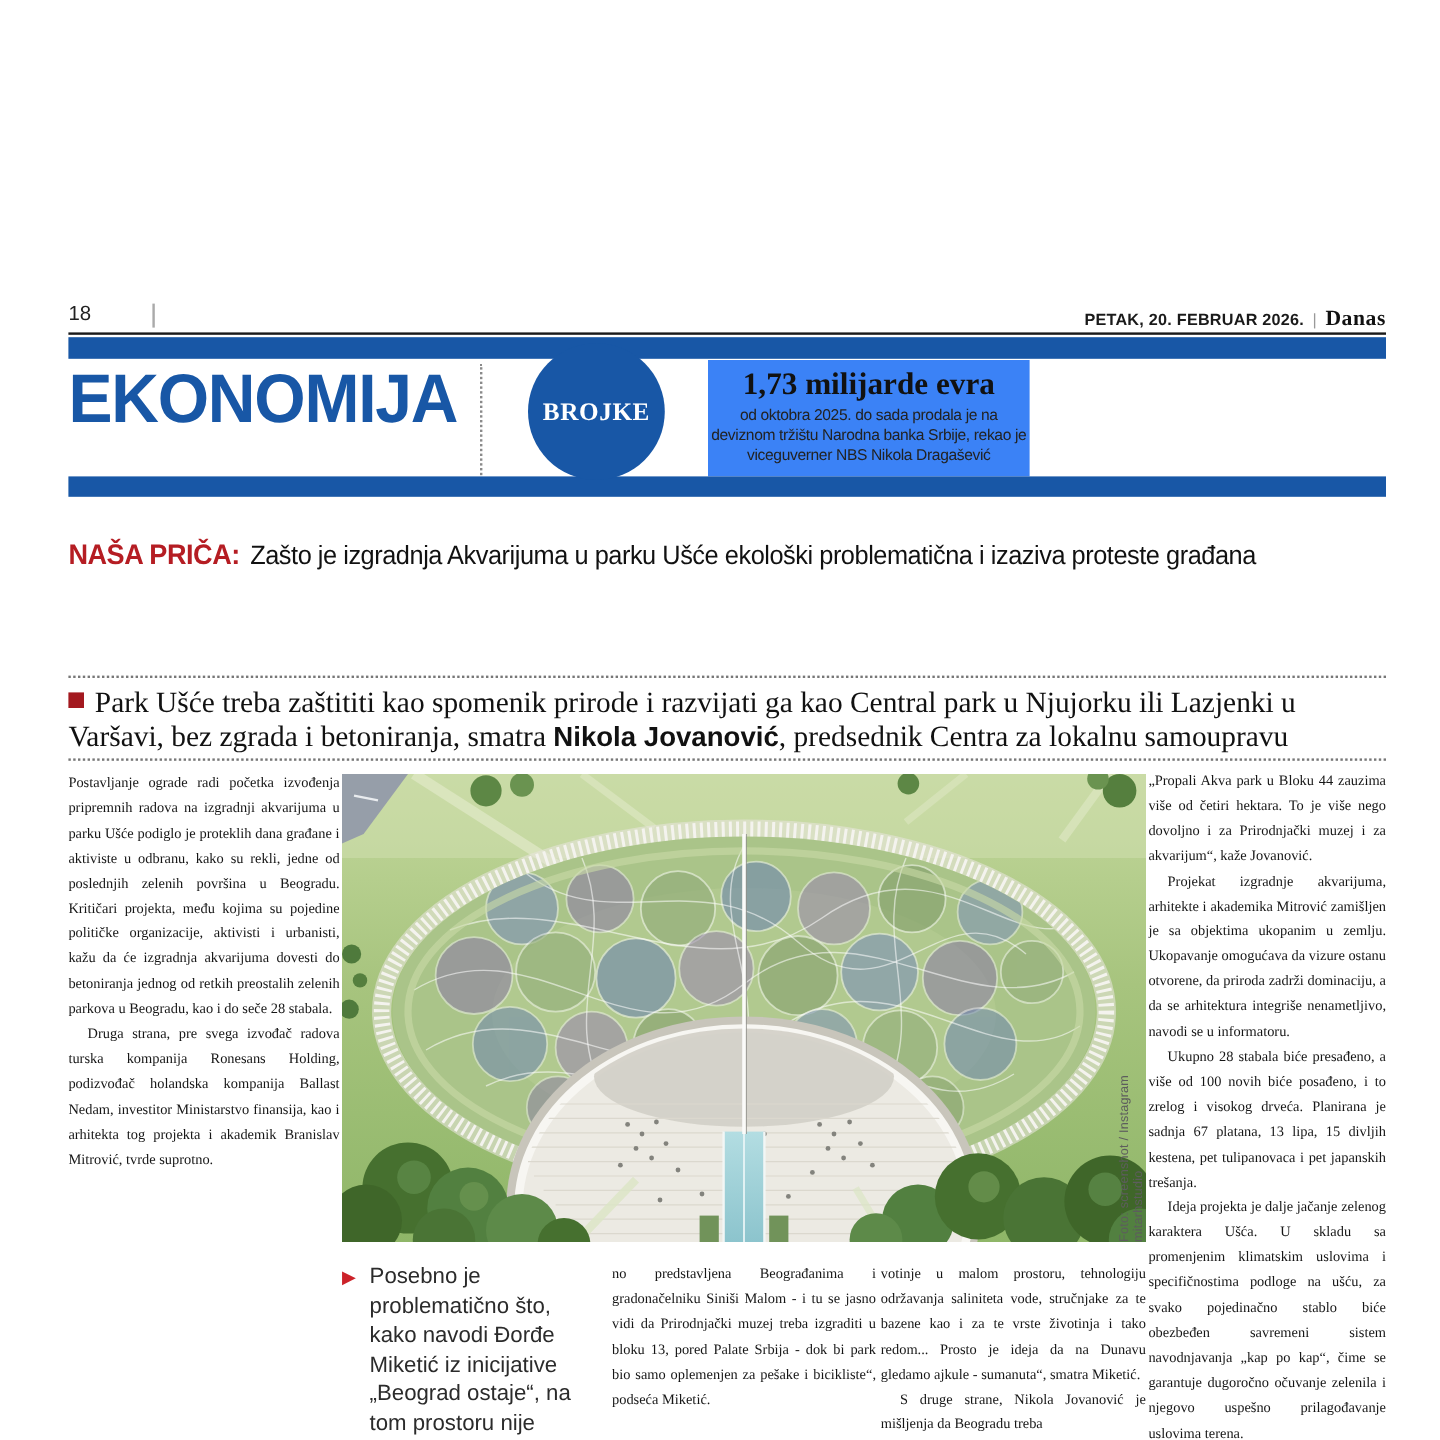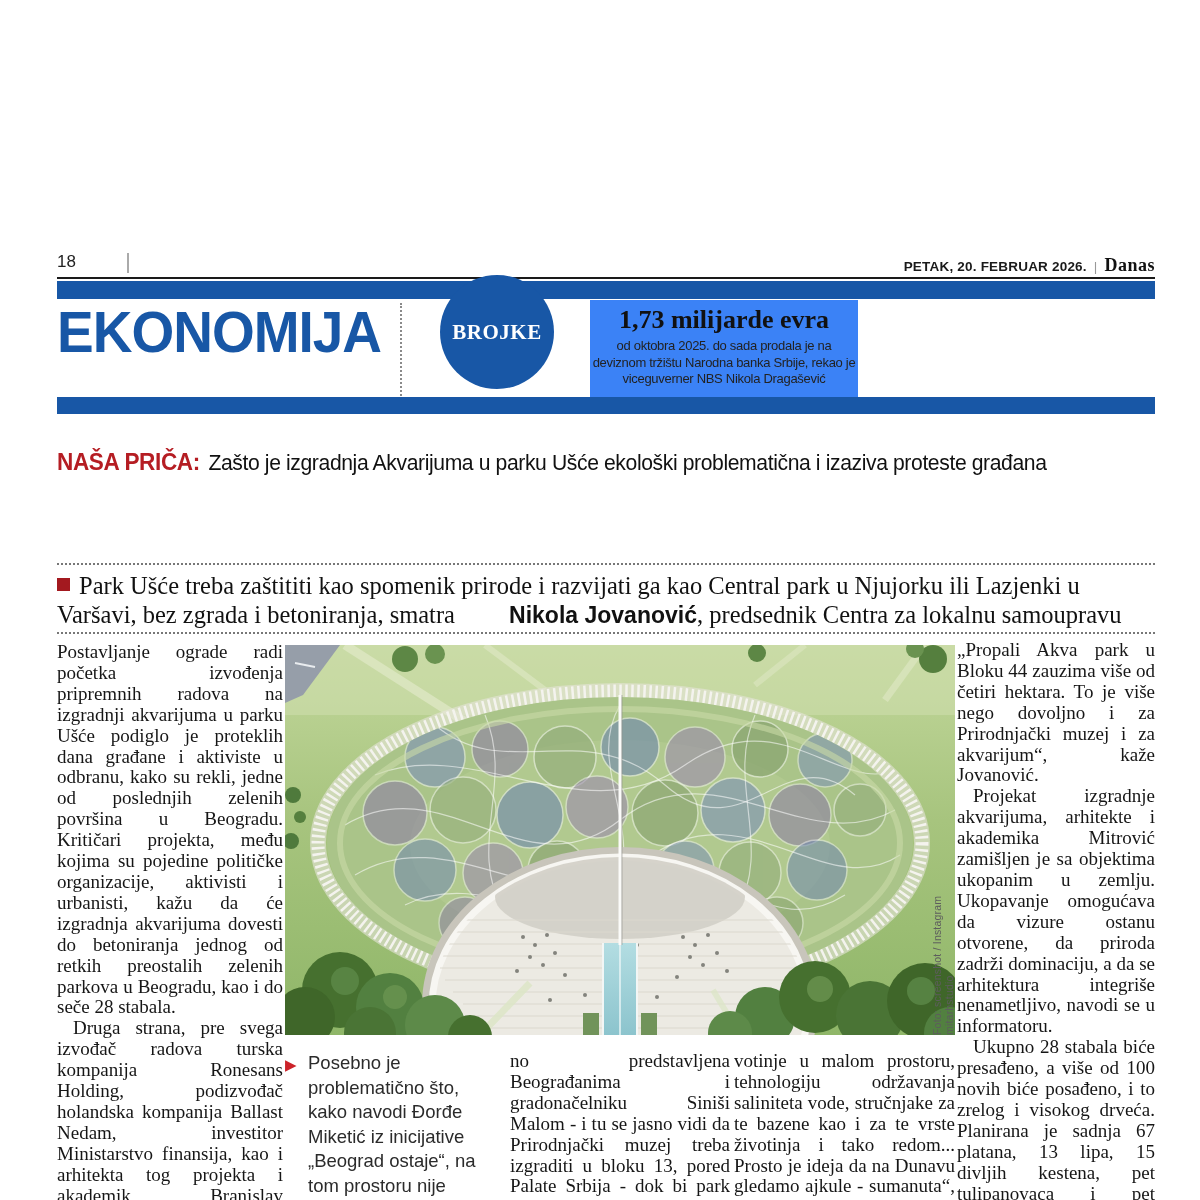--- a/index.html
+++ b/index.html
@@ -19,44 +19,44 @@
   .band{position:absolute;left:57px;right:45px;height:18px;background:#1857a6;}
   .band1{top:281px;}
   .band2{top:397px;height:17px;}
   
   .section-title{
     position:absolute;left:57px;top:304px;font-family:"Liberation Sans","DejaVu Sans",sans-serif;
     font-weight:700;font-size:55px;line-height:1;color:#1857a6;letter-spacing:-1px;transform:scaleY(1.04);transform-origin:left top;
   }
   .v-dotted{position:absolute;left:400px;top:303px;height:93px;border-left:2px dotted #8a8a8a;}
   .brojke{
-    position:absolute;left:440px;top:275px;width:114px;height:114px;border-radius:50%;
+    position:absolute;left:440px;top:286px;width:114px;height:114px;border-radius:50%;
     background:#1857a6;color:#fff;display:flex;align-items:center;justify-content:center;
     font-family:"Liberation Serif",serif;font-weight:700;font-size:21px;letter-spacing:.5px;z-index:3;
   }
   .figure-box{position:absolute;top:300px;height:97px;text-align:center;}
   .fig1{left:590px;width:268px;background:#3b82f6;}
   .fig2{left:862px;width:293px;background:#ffffff;}
   .fig-value{font-family:"Liberation Serif",serif;font-weight:700;font-size:26px;margin-top:5px;color:#111;}
   .fig-desc{
     font-family:"Liberation Sans","DejaVu Sans",sans-serif;font-size:13px;line-height:16.5px;
     color:#222;margin-top:3px;padding:0 0;letter-spacing:-.3px;
   }
   
   .kicker{position:absolute;left:57px;top:449px;width:1098px;font-family:"Liberation Sans","DejaVu Sans",sans-serif;font-size:22px;letter-spacing:-.4px;transform:scaleX(.96);transform-origin:left top;white-space:nowrap;}
   .kicker-label{font-weight:700;color:#b51d23;font-size:23.5px;margin-right:9px;}
   .kicker-text{color:#111;}
   .headline{position:absolute;left:57px;top:481px;width:1100px;font-size:61px;line-height:1.05;font-weight:400;color:#0d0d0d;letter-spacing:-.5px;white-space:nowrap;}
   .dotted-rule{position:absolute;left:57px;right:45px;border-top:2px dotted #777;}
   .dr1{top:563px;} .dr2{top:632px;}
   .standfirst{position:absolute;left:57px;top:571px;width:1100px;font-size:24.5px;line-height:29px;color:#111;}
   .sf-square{display:inline-block;width:13px;height:13px;background:#a3191f;margin-right:9px;position:relative;top:-3px;}
-  .sf-name{font-family:"Liberation Sans","DejaVu Sans",sans-serif;font-weight:700;font-size:23px;margin-left:48px;}
-  
-  .bodycol{position:absolute;font-size:19px;line-height:20.9px;text-align:justify;color:#161616;overflow:hidden;}
+  .sf-name{font-family:"Liberation Sans","DejaVu Sans",sans-serif;font-weight:700;font-size:23px;}
+  
+  .bodycol{position:absolute;font-size:12px;line-height:20.9px;text-align:justify;color:#161616;overflow:hidden;}
   .bodycol p{margin:0;}
   .bodycol p + p{text-indent:16px;}
   .col-left{left:57px;top:642px;width:226px;height:558px;}
   .col-right{left:957px;top:640px;width:198px;height:560px;}
   .col-mid1{left:510px;top:1051px;width:220px;height:149px;}
   .col-mid2{left:734px;top:1051px;width:221px;height:149px;}
   
   .article-image{position:absolute;left:285px;top:645px;width:670px;height:390px;overflow:hidden;}
   .photo-credit{
     position:absolute;left:931px;top:1035px;width:196px;

